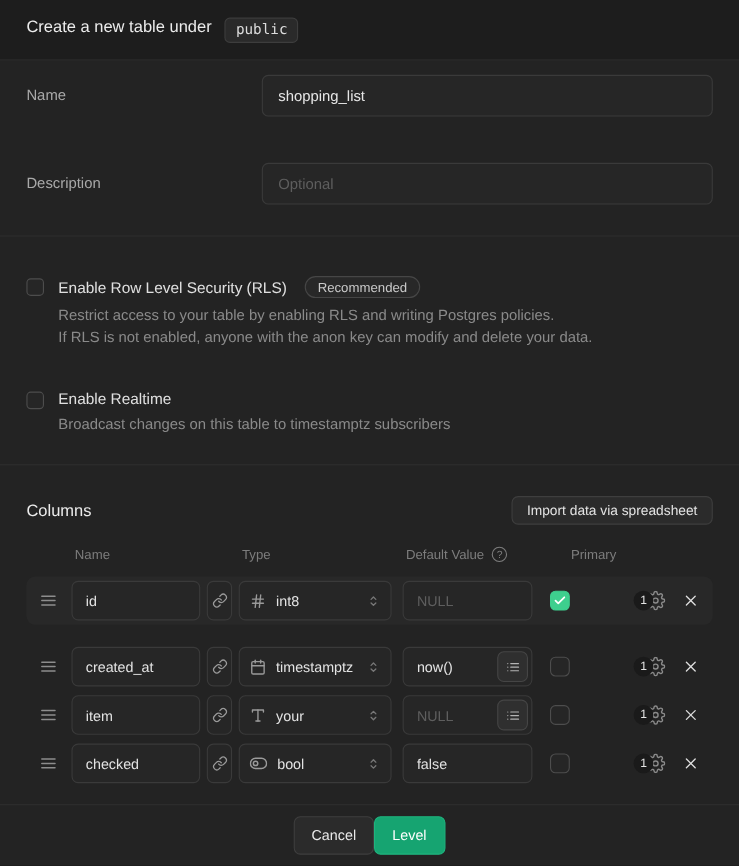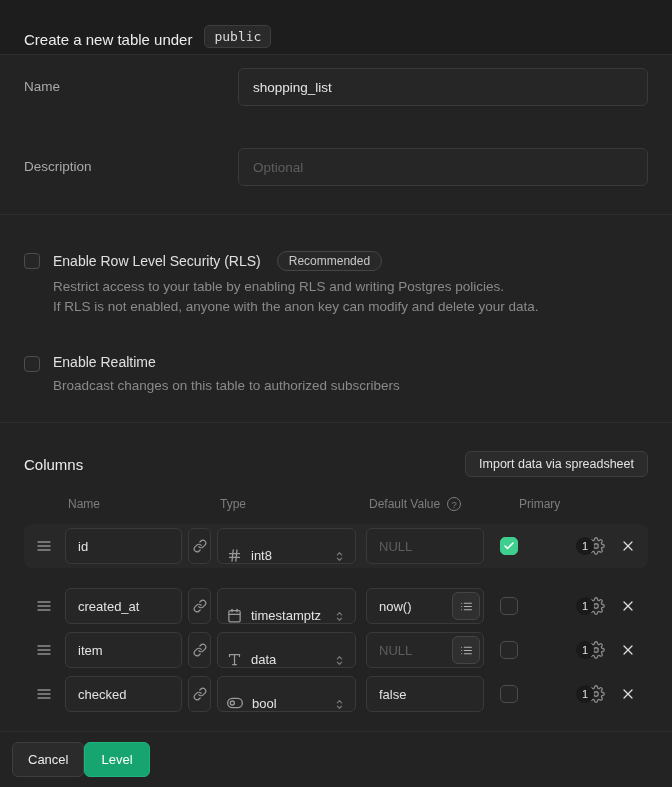--- a/index.html
+++ b/index.html
@@ -8,21 +8,21 @@
     --text:#ececec; --text-label:#a9a9a9; --text-dim:#8a8a8a;
     --placeholder:#5e5e5e; --icon:#9a9a9a;
     --green:#16a471; --check-green:#3ecf8e;
   }
   *{box-sizing:border-box; margin:0; padding:0;}
   html,body{width:672px; background:#161616;}
   body{font-family:"Liberation Sans", sans-serif;}
   .dialog{width:672px; height:787px; background:var(--bg); display:flex; flex-direction:column; overflow:hidden; color:var(--text);}
 
   
-  .hdr{flex:none; height:55px; background:var(--bg-header); border-bottom:1px solid var(--divider); display:flex; align-items:flex-end; gap:12px; padding:6px 24px;}
+  .hdr{flex:none; height:55px; background:var(--bg-header); border-bottom:1px solid var(--divider); display:flex; align-items:flex-start; gap:12px; padding:16px 24px;}
   .hdr-title{font-size:15px; color:var(--text);}
   .schema-badge{font-family:"DejaVu Sans Mono", monospace; font-size:13px; color:#dcdcdc; background:#2a2a2a; border:1px solid #3d3d3d; border-radius:5px; padding:3px 9px;}
 
   
   .sec-form{flex:none; height:160px; padding:13px 24px 0; border-bottom:1px solid var(--divider);}
   .field-row{display:flex;}
   .field-row + .field-row{margin-top:42px;}
   .field-label{width:214px; flex:none; padding-top:11px; font-size:13.5px; color:var(--text-label);}
   .field-input{flex:1; height:38px; background:var(--input-bg); border:1px solid var(--input-border); border-radius:6px; padding:4px 14px; color:#e6e6e6; font-size:13.5px; outline:none; font-family:inherit;}
   .field-input::placeholder{color:var(--placeholder);}
@@ -48,38 +48,38 @@
   .th-type{width:149px; flex:none;}
   .th-default{width:150px; flex:none; display:flex; align-items:center; gap:7px;}
   .help-circle{width:14px; height:14px; border:1px solid #7d7d7d; border-radius:50%; display:inline-flex; align-items:center; justify-content:center; font-size:9.5px; color:#7d7d7d;}
   .col-row{display:flex; align-items:center; height:44px; padding:0 12px; border-radius:8px;}
   .col-row.highlight{background:#282828;}
   .col-row.highlight{margin-bottom:16px;}
   .drag-handle{width:18px; flex:none; color:#8d8d8d; display:flex; align-items:center; cursor:grab;}
   .mini-input{width:117px; flex:none; height:36px; margin-left:11px; background:var(--input-bg); border:1px solid var(--input-border); border-radius:6px; padding:0 12px; color:#e3e3e3; font-size:13px; outline:none; font-family:inherit;}
   .mini-input::placeholder{color:var(--placeholder);}
   .link-btn{width:23px; height:36px; flex:none; margin-left:6px; background:var(--input-bg); border:1px solid var(--input-border); border-radius:6px; display:flex; align-items:center; justify-content:center; color:var(--icon); cursor:pointer;}
-  .type-select{width:139px; height:36px; flex:none; margin-left:6px; background:var(--input-bg); border:1px solid var(--input-border); border-radius:6px; display:flex; align-items:flex-end; gap:9px; padding:0 9px; cursor:pointer;}
+  .type-select{width:139px; height:36px; flex:none; margin-left:6px; background:var(--input-bg); border:1px solid var(--input-border); border-radius:6px; display:flex; align-items:center; gap:9px; padding:0 9px; cursor:pointer;}
   .type-select .t-icon{color:var(--icon); display:flex;}
   .type-select .t-label{font-size:13px; color:#e3e3e3;}
   .type-select .t-chevrons{margin-left:auto; color:#777; display:flex;}
   .default-wrap{width:118px; flex:none; margin-left:10px; position:relative;}
   .default-input{width:100%; height:36px; background:var(--input-bg); border:1px solid var(--input-border); border-radius:6px; padding:0 12px; color:#e3e3e3; font-size:13px; outline:none; font-family:inherit;}
   .default-input.with-btn{padding-right:38px;}
   .default-input::placeholder{color:var(--placeholder);}
   .list-btn{position:absolute; right:4px; top:4px; width:28px; height:28px; background:#2f2f2f; border:1px solid #454545; border-radius:6px; display:flex; align-items:center; justify-content:center; color:#b4b4b4; cursor:pointer;}
   .p-check{width:18px; height:18px; flex:none; margin-left:16px; background:var(--input-bg); border:1px solid #4d4d4d; border-radius:5px; cursor:pointer;}
   .p-check.checked{background:var(--check-green); border-color:var(--check-green); display:flex; align-items:center; justify-content:center; color:#fff;}
   .settings-cluster{margin-left:auto; display:flex; align-items:center; cursor:pointer;}
   .settings-badge{width:18px; height:18px; border-radius:50%; background:#1a1a1a; color:#e3e3e3; font-size:11px; display:flex; align-items:center; justify-content:center; position:relative; z-index:1; margin-right:-7px;}
   .gear{color:#8a8a8a; display:flex;}
   .x-btn{margin-left:15px; color:#dedede; display:flex; cursor:pointer; background:none; border:none;}
 
   
-  .ftr{flex:none; height:56px; border-top:1px solid var(--divider); display:flex; align-items:center; justify-content:flex-start; padding:0 12px; background:var(--bg);}
+  .ftr{flex:none; height:56px; border-top:1px solid var(--divider); display:flex; align-items:center; justify-content:center; padding:0 12px; background:var(--bg);}
   .cancel-btn{font-size:13px; color:#eaeaea; background:#2b2b2b; border:1px solid #3e3e3e; border-radius:6px; padding:9px 15px; cursor:pointer; font-family:inherit;}
   .save-btn{font-size:13px; color:#fff; background:var(--green); border:1px solid #1fb37e; border-radius:6px; padding:9px 16px; cursor:pointer; font-family:inherit;}
   svg{display:block;}
 </style>
 </head>
 <body>
 
 <div class="dialog">
 
   <div class="hdr">
@@ -111,21 +111,21 @@
           <div>If RLS is not enabled, anyone with the anon key can modify and delete your data.</div>
         </div>
       </div>
     </div>
     <div class="check-group">
       <span class="cbox"></span>
       <div>
         <div class="check-label-row">
           <span class="check-label">Enable Realtime</span>
         </div>
-        <div class="check-desc">Broadcast changes on this table to authorized subscribers</div>
+        <div class="check-desc">Broadcast changes on this table to timestamptz subscribers</div>
       </div>
     </div>
   </div>
 
   <div class="sec-columns">
     <div class="cols-head">
       <span class="cols-heading">Columns</span>
       <button class="import-btn">Import data via spreadsheet</button>
     </div>
 
@@ -276,21 +276,21 @@
           </svg>
       </span>
       <div class="type-select">
         <span class="t-icon">
           <svg width="15" height="15" viewBox="0 0 24 24" fill="none" stroke="currentColor" stroke-width="2" stroke-linecap="round" stroke-linejoin="round">
               <polyline points="4 7 4 4 20 4 20 7"></polyline>
               <line x1="9" y1="20" x2="15" y2="20"></line>
               <line x1="12" y1="4" x2="12" y2="20"></line>
             </svg>
         </span>
-        <span class="t-label">data</span>
+        <span class="t-label">your</span>
         <span class="t-chevrons">
           <svg width="13" height="13" viewBox="0 0 24 24" fill="none" stroke="currentColor" stroke-width="2.2" stroke-linecap="round" stroke-linejoin="round">
               <path d="M8 9l4-4 4 4"></path>
               <path d="M8 15l4 4 4-4"></path>
             </svg>
         </span>
       </div>
       <div class="default-wrap">
         <input class="default-input with-btn" placeholder="NULL" style="">
         <span class="list-btn">

